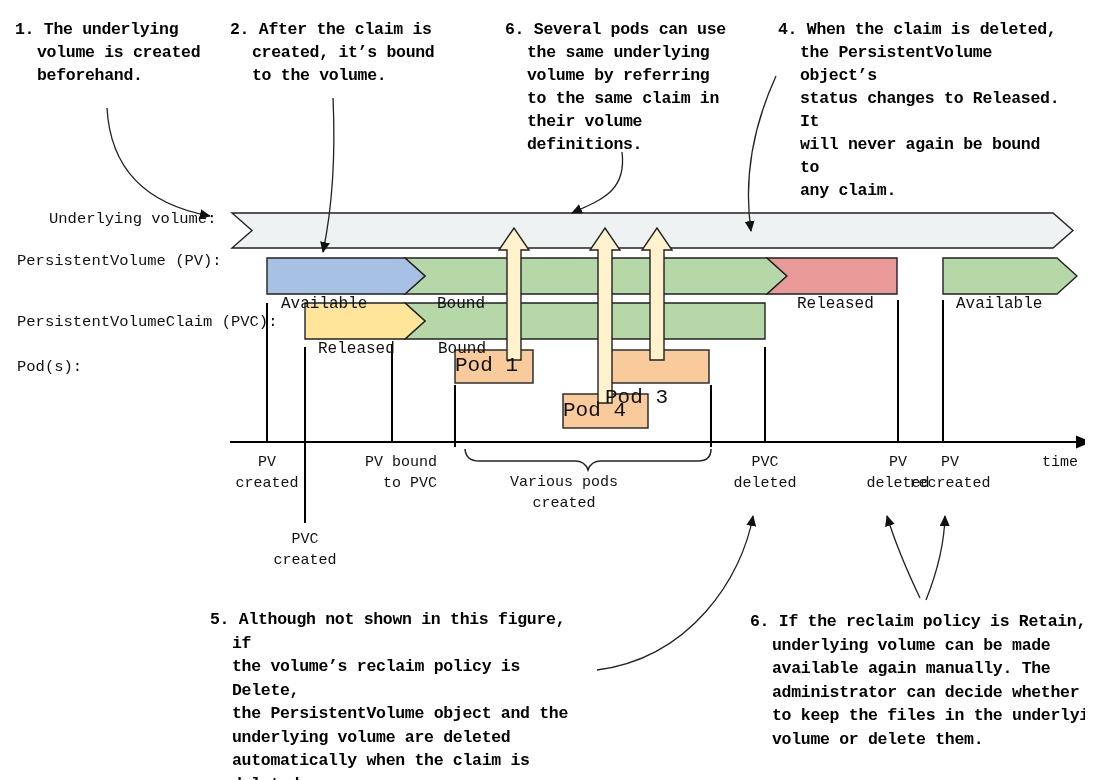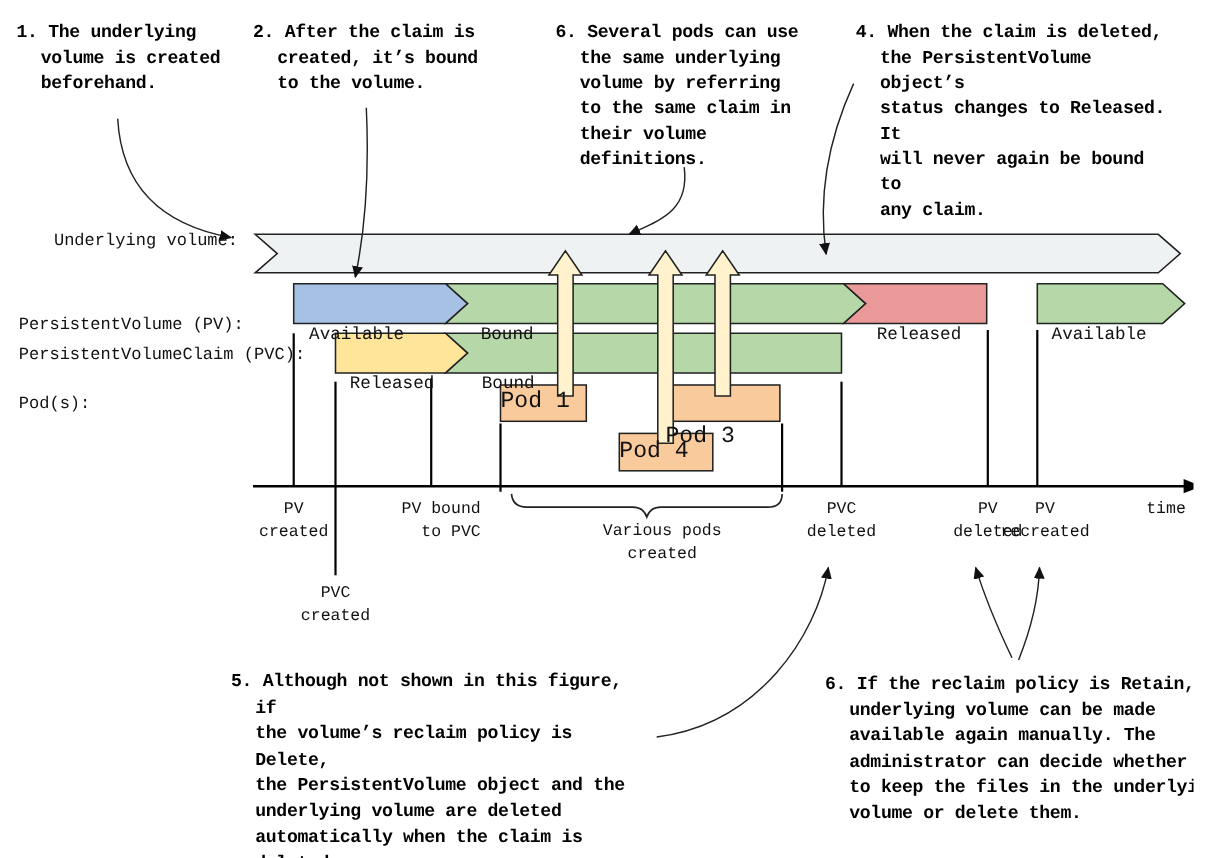--- a/index.html
+++ b/index.html
@@ -90,42 +90,42 @@
 underlying volume are deleted
 automatically when the claim is deleted.</div>
   <div class="txt ann ann-b" style="left:750px;top:610px;width:358px;">6. If the reclaim policy is Retain, the
 underlying volume can be made
 available again manually. The
 administrator can decide whether
 to keep the files in the underlying
 volume or delete them.</div>
 
   <div class="txt rowlab" style="left:17px;top:210px;margin-left:32px;">Underlying volume:</div>
-  <div class="txt rowlab" style="left:17px;top:286px;">PersistentVolume (PV):</div>
+  <div class="txt rowlab" style="left:17px;top:252px;">PersistentVolume (PV):</div>
   <div class="txt rowlab" style="left:17px;top:313px;">PersistentVolumeClaim (PVC):</div>
   <div class="txt rowlab" style="left:17px;top:358px;">Pod(s):</div>
 
   <div class="txt barlab" style="left:281px;top:267px;">Available</div>
   <div class="txt barlab" style="left:437px;top:267px;">Bound</div>
   <div class="txt barlab" style="left:797px;top:267px;">Released</div>
   <div class="txt barlab" style="left:956px;top:267px;">Available</div>
   <div class="txt barlab" style="left:318px;top:312px;">Released</div>
   <div class="txt barlab" style="left:438px;top:312px;">Bound</div>
 
   <div class="txt podlab" style="left:455px;top:357px;width:78px;">Pod 1</div>
   <div class="txt podlab" style="left:563px;top:402px;width:85px;">Pod 4</div>
   <div class="txt podlab" style="left:605px;top:357px;width:104px;margin-top:32px;">Pod 3</div>
 
   <div class="txt axlab" style="left:222px;top:452px;width:90px;">PV
 created</div>
   <div class="txt axlab" style="left:260px;top:529px;width:90px;">PVC
 created</div>
   <div class="txt axlab" style="left:347px;top:452px;width:90px;text-align:right;">PV bound
 to PVC</div>
-  <div class="txt axlab" style="left:512px;top:472px;width:180px;">Various pods created</div>
+  <div class="txt axlab" style="left:474px;top:472px;width:180px;">Various pods created</div>
   <div class="txt axlab" style="left:720px;top:452px;width:90px;">PVC
 deleted</div>
   <div class="txt axlab" style="left:853px;top:452px;width:90px;">PV
 deleted</div>
   <div class="txt axlab" style="left:905px;top:452px;width:90px;">PV
 recreated</div>
   <div class="txt axlab" style="left:1015px;top:452px;width:90px;">time</div>
 
 </div>
 

